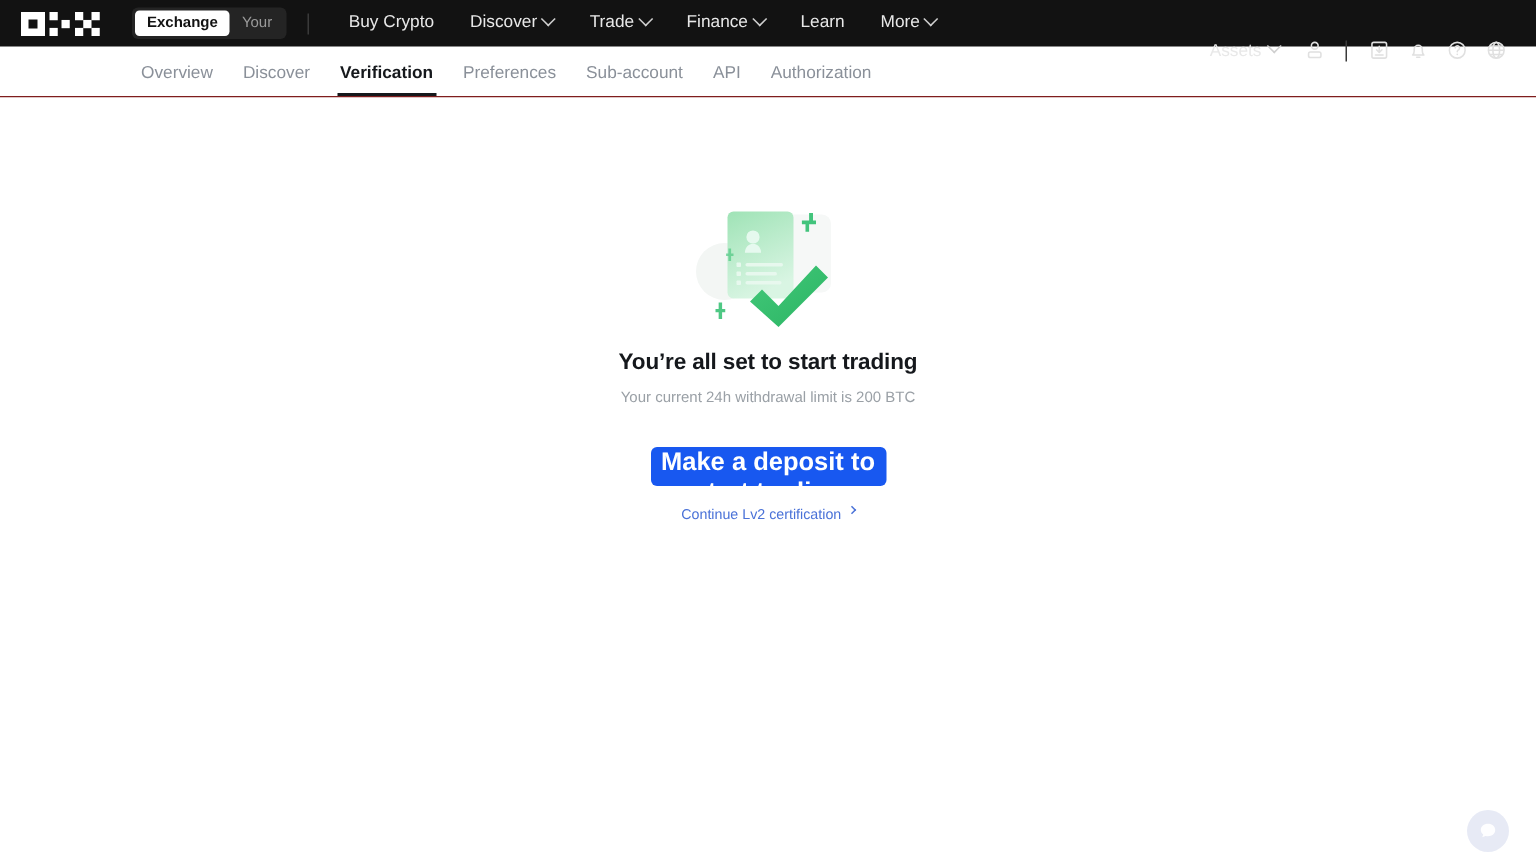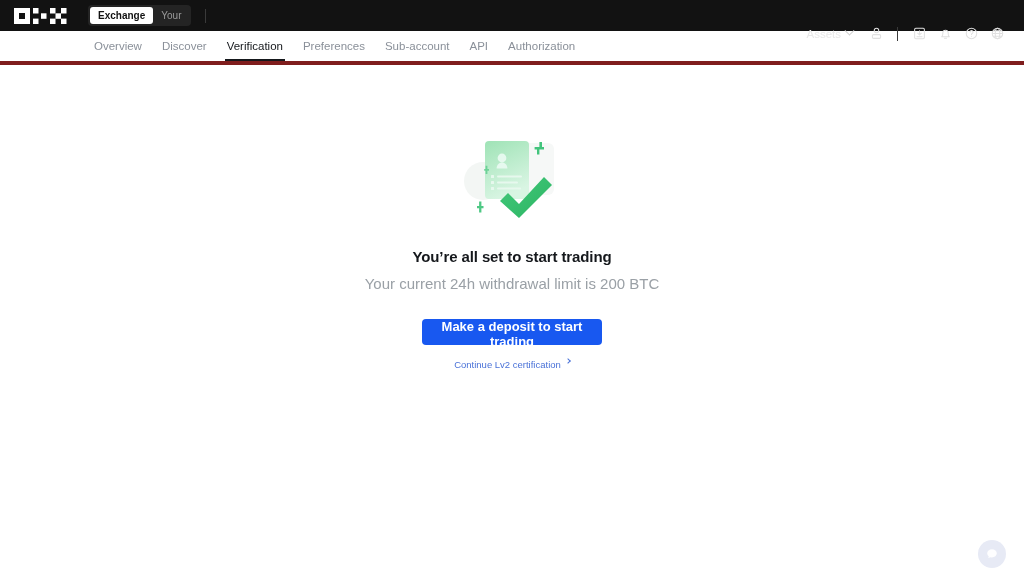--- a/index.html
+++ b/index.html
@@ -98,37 +98,37 @@
     display: flex; align-items: center; justify-content: center;
     cursor: pointer;
     color: #e0e0e0;
   }
   .icon-btn svg { display:block; }
 
   
   .subnav {
     height: 34px;
     background: #ffffff;
-    border-bottom: 4px solid #7f1d1d;
+    border-bottom: 1px solid #7f1d1d;
     display: flex;
     align-items: flex-end;
     padding: 0 86px;
   }
   .tab {
     font-size: 11.5px;
     color: #8a9099;
     padding: 0 10px 9px 10px;
     cursor: pointer;
     position: relative;
     white-space: nowrap;
   }
   .tab:first-child { padding-left: 8px; }
   .tab.active {
     color: #15181c;
-    font-weight: 400;
+    font-weight: 700;
   }
   .tab.active::after {
     content: "";
     position: absolute;
     left: 8px; right: 8px; bottom: 0;
     height: 2px;
     background: #15181c;
   }
 
   
@@ -142,40 +142,40 @@
     left: 0; right: 0;
     top: 58px;
     display: flex;
     flex-direction: column;
     align-items: center;
   }
   .illus { width: 120px; height: 100px; position: relative; }
   .illus svg { display:block; }
 
   .headline {
-    margin-top: 25px;
+    margin-top: 10px;
     font-size: 15px;
     font-weight: 700;
     color: #15181c;
     letter-spacing: -0.1px;
   }
   .subtext {
     margin-top: 10px;
-    font-size: 15px;
+    font-size: 10px;
     color: #9aa0a6;
   }
   .cta {
     margin-top: 27px;
     background: #1858f0;
     color: #ffffff;
-    font-size: 13px;
+    font-size: 17px;
     font-weight: 600;
     border: none;
     border-radius: 4px;
-    width: 180px;
+    width: 157px;
     height: 26px;
     cursor: pointer;
     font-family: "Liberation Sans", sans-serif;
   }
   .link {
     margin-top: 14px;
     font-size: 9.5px;
     color: #4a72d8;
     cursor: pointer;
     display: flex;
@@ -227,20 +227,44 @@
     </svg>
   </div>
 
   <div class="seg">
     <div class="seg-btn active">Exchange</div>
     <div class="seg-btn">Your</div>
   </div>
 
   <div class="vdiv"></div>
 
+  <div class="navlist">
+    <div class="navitem">
+      <span>Buy Crypto</span>
+    </div>
+    <div class="navitem">
+      <span>Discover</span>
+      <i class="caret"></i>
+    </div>
+    <div class="navitem">
+      <span>Trade</span>
+      <i class="caret"></i>
+    </div>
+    <div class="navitem">
+      <span>Finance</span>
+      <i class="caret"></i>
+    </div>
+    <div class="navitem">
+      <span>Learn</span>
+    </div>
+    <div class="navitem">
+      <span>More</span>
+      <i class="caret"></i>
+    </div>
+  </div>
 
   <div class="spacer"></div>
 
   <div class="right-zone">
     <div class="assets-btn">
       <span>Assets</span>
       <i class="caret"></i>
     </div>
 
     <div class="icon-btn">

